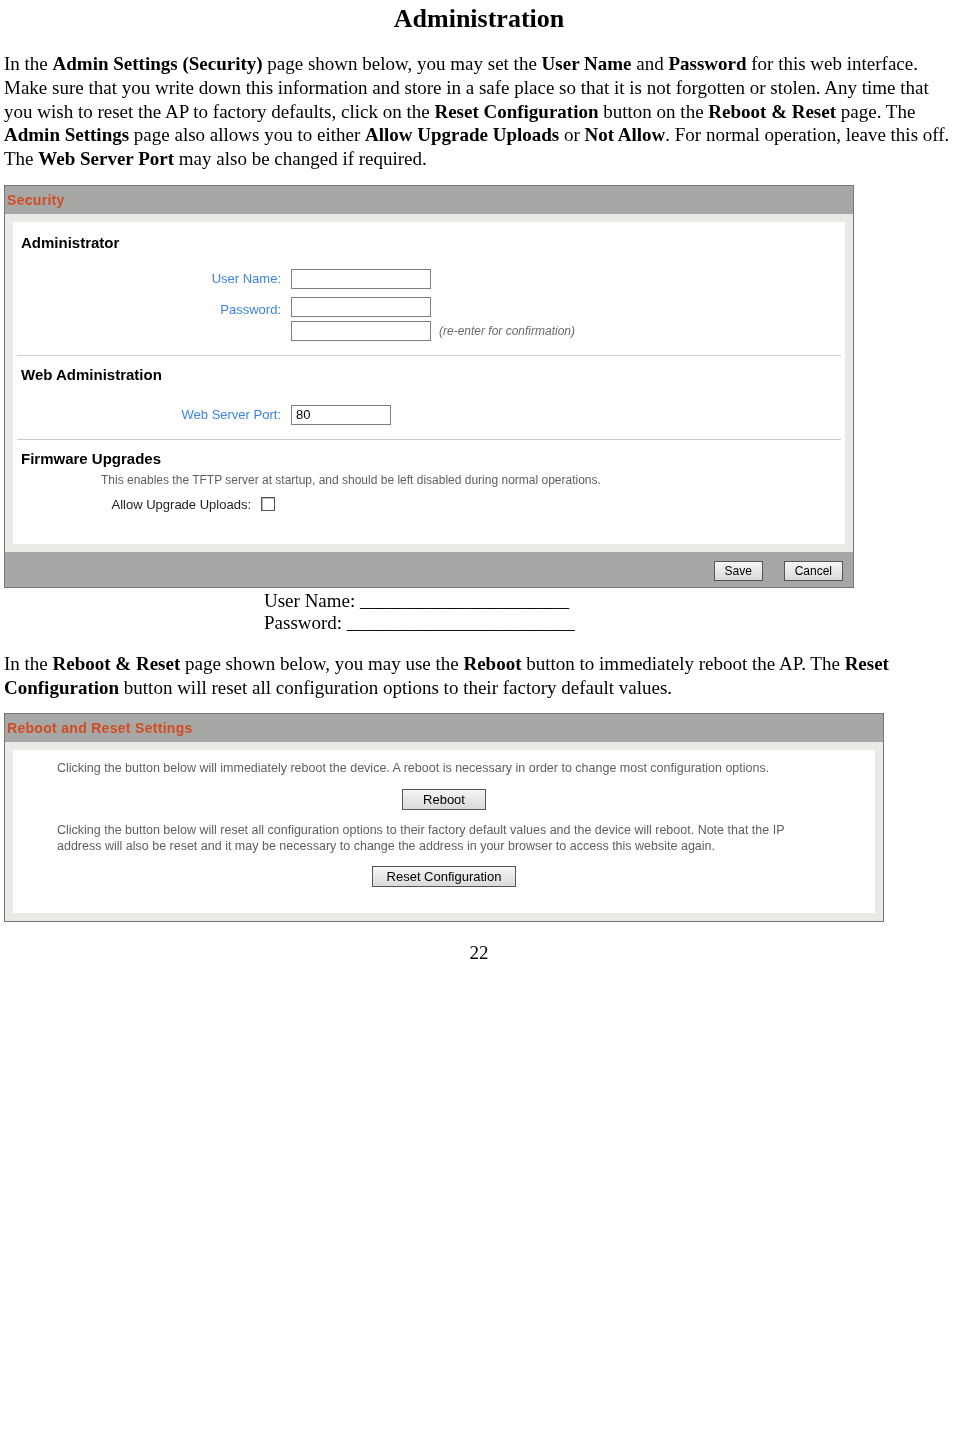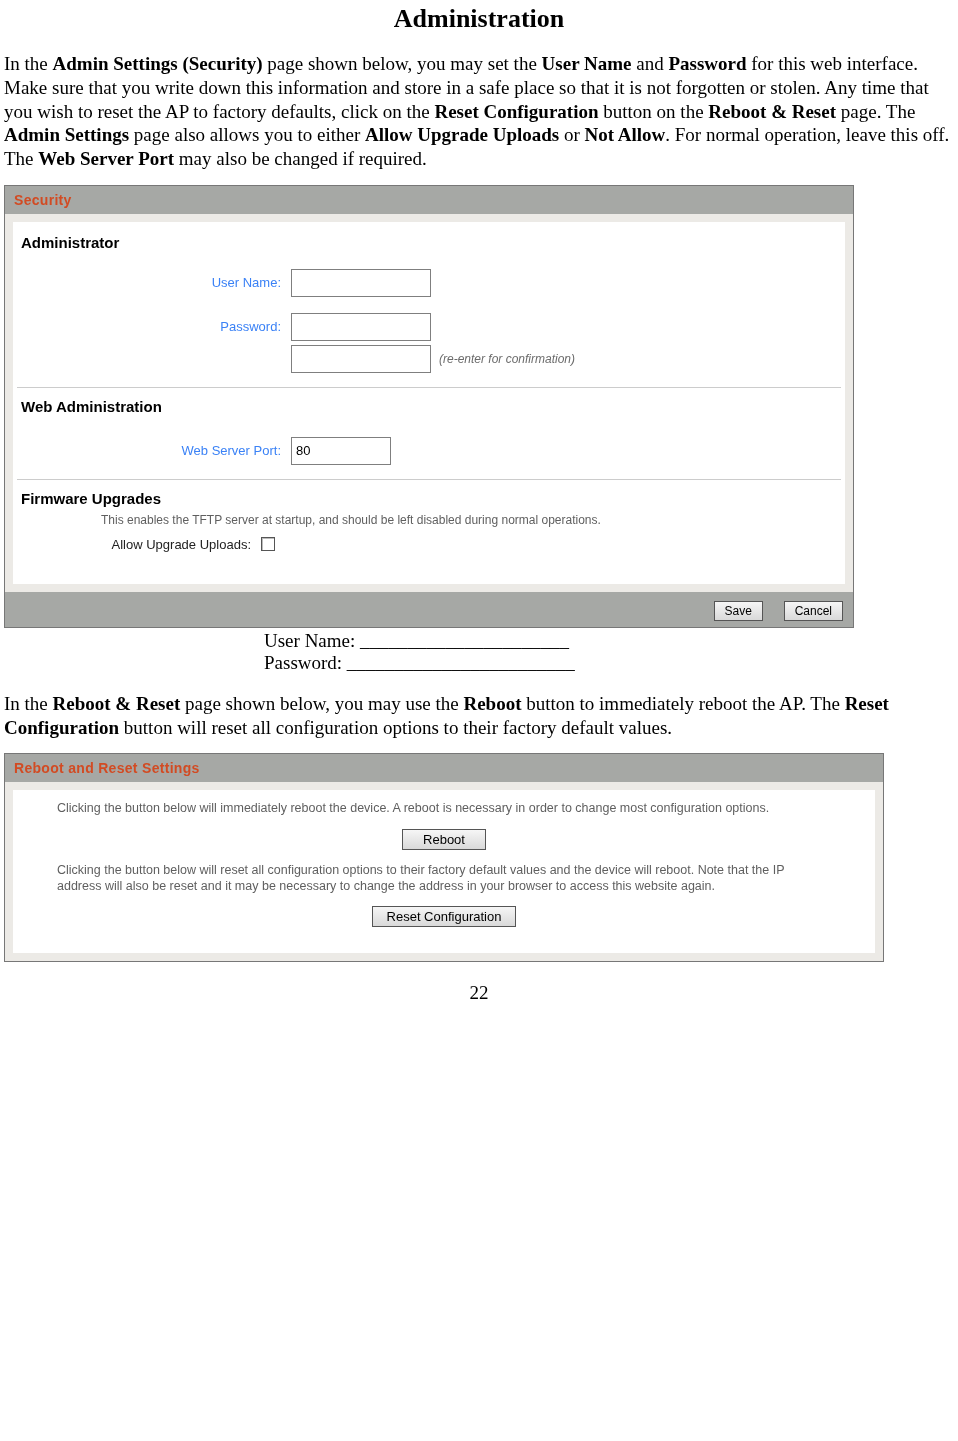--- a/index.html
+++ b/index.html
@@ -26,21 +26,21 @@
     margin: 0 0 2px 0;
     width: 850px;
     box-sizing: border-box;
   }
   .panel-header {
     background: #a6a8a5;
     color: #d24b23;
     font-family: Verdana, Arial, sans-serif;
     font-weight: bold;
     font-size: 14px;
-    padding: 6px 10px 6px 9px;
+    padding: 6px 10px 6px 2px;
     letter-spacing: 0.3px;
   }
   .panel-inner {
     background: #fff;
     margin: 8px;
     padding: 4px 8px 8px 8px;
     font-family: Verdana, Arial, sans-serif;
   }
   .section-title {
     font-family: Verdana, Arial, sans-serif;
@@ -58,21 +58,21 @@
     text-align: right;
     color: #3b82f6;
     font-size: 13px;
     padding-right: 10px;
     width: 270px;
     box-sizing: border-box;
   }
   .text-input {
     border: 1px solid #7f7f7f;
     background: #fff;
-    height: 28px;
+    height: 20px;
     padding: 1px 4px;
     font-size: 13px;
     box-sizing: border-box;
   }
   .hint {
     color: #6b6b6b;
     font-style: italic;
     font-size: 12px;
     margin-left: 8px;
   }
@@ -145,21 +145,21 @@
   <div class="panel-header">Security</div>
   <div class="panel-inner">
 
     <div class="section-title">Administrator</div>
 
     <div class="field-row">
       <div class="field-label">User Name:</div>
       <input type="text" class="text-input" style="width: 140px;" value="">
     </div>
 
-    <div class="field-row" style="margin-top:16px;">
+    <div class="field-row" style="margin-top:8px;align-items:flex-end;">
       <div class="field-label">Password:</div>
       <input type="password" class="text-input" style="width: 140px;" value="">
     </div>
     <div class="field-row">
       <div class="field-label"></div>
       <input type="password" class="text-input" style="width: 140px;" value="">
       <span class="hint">(re-enter for confirmation)</span>
     </div>
 
     <hr class="sep">

